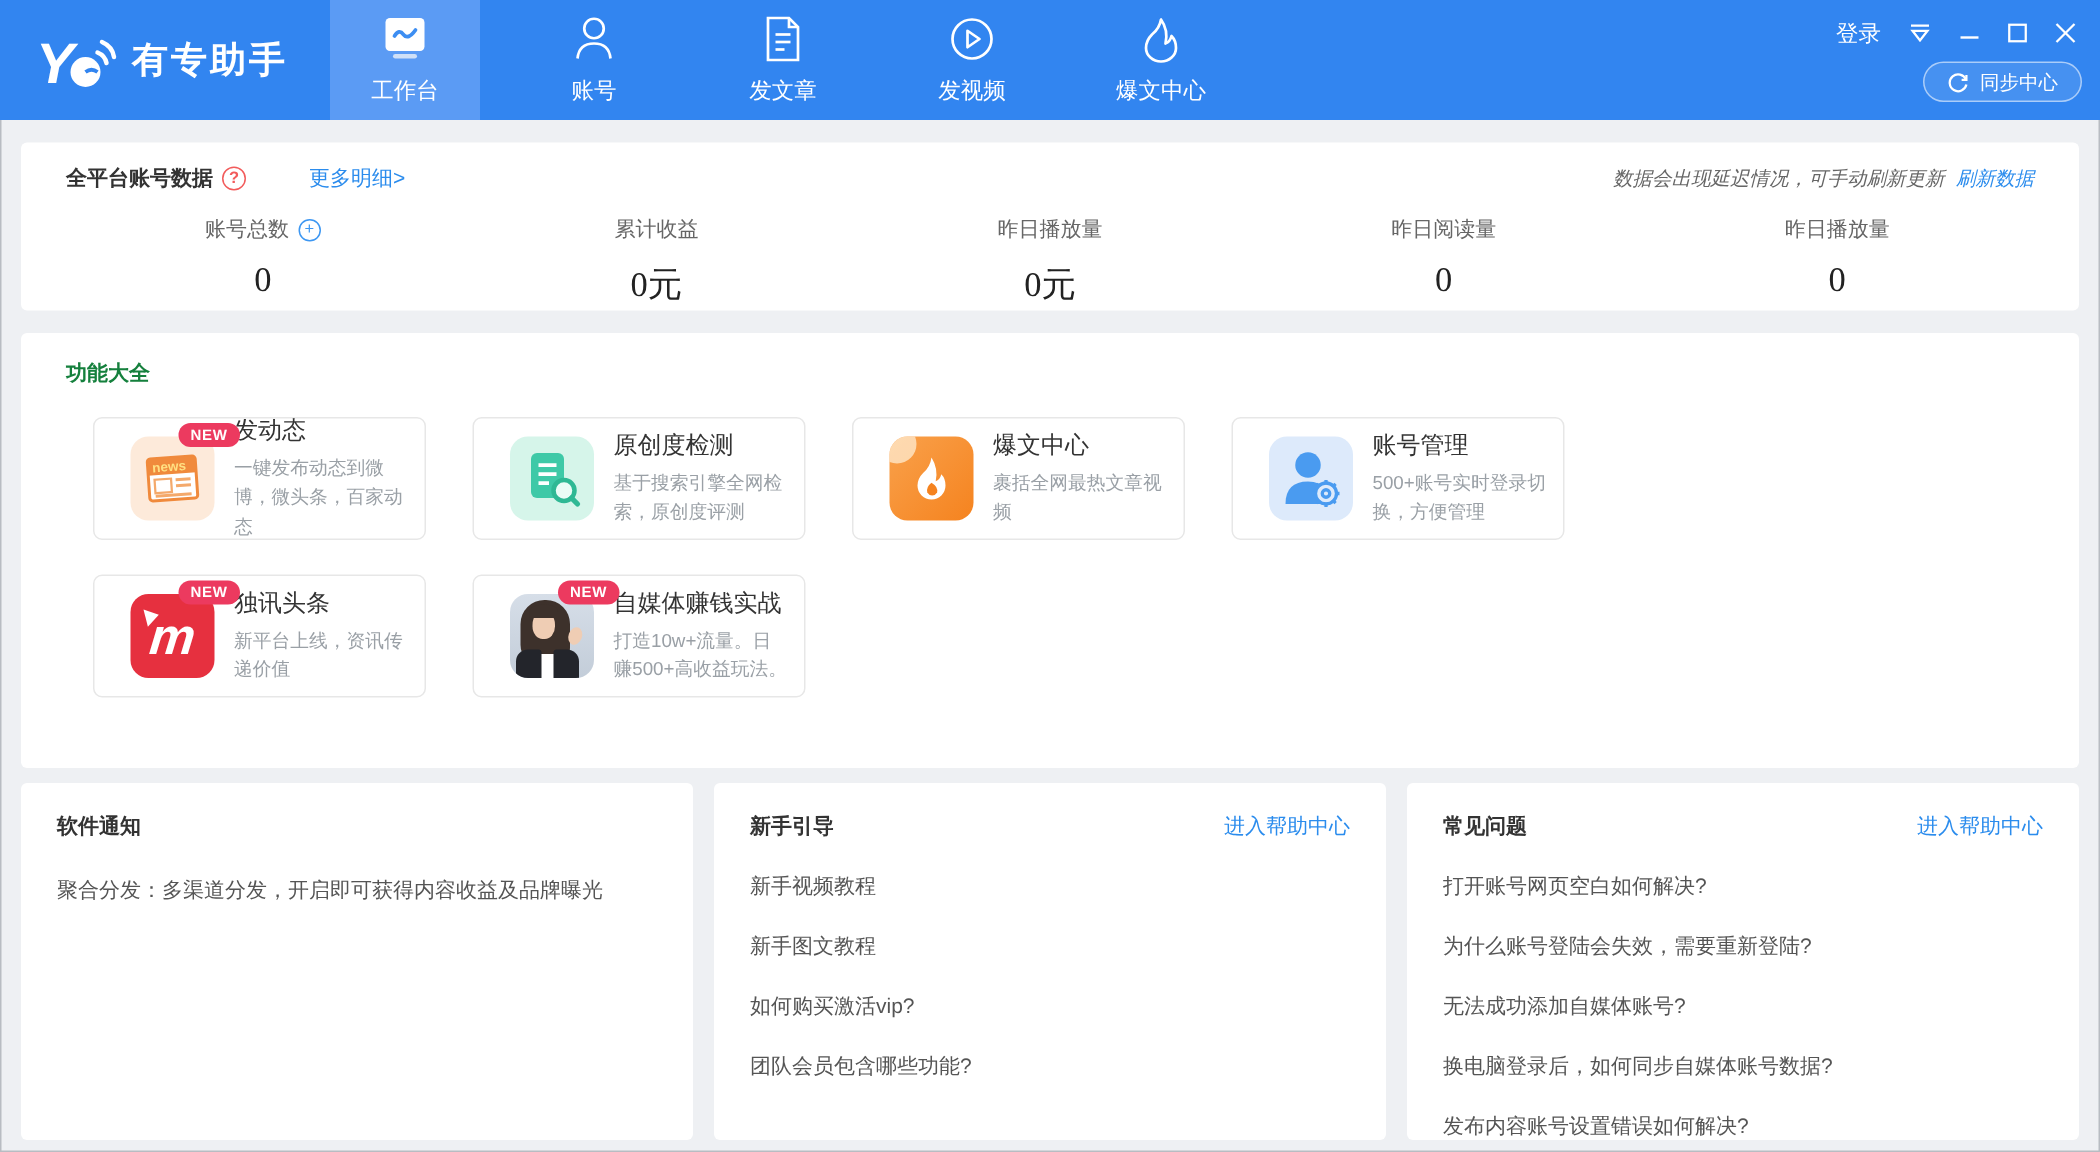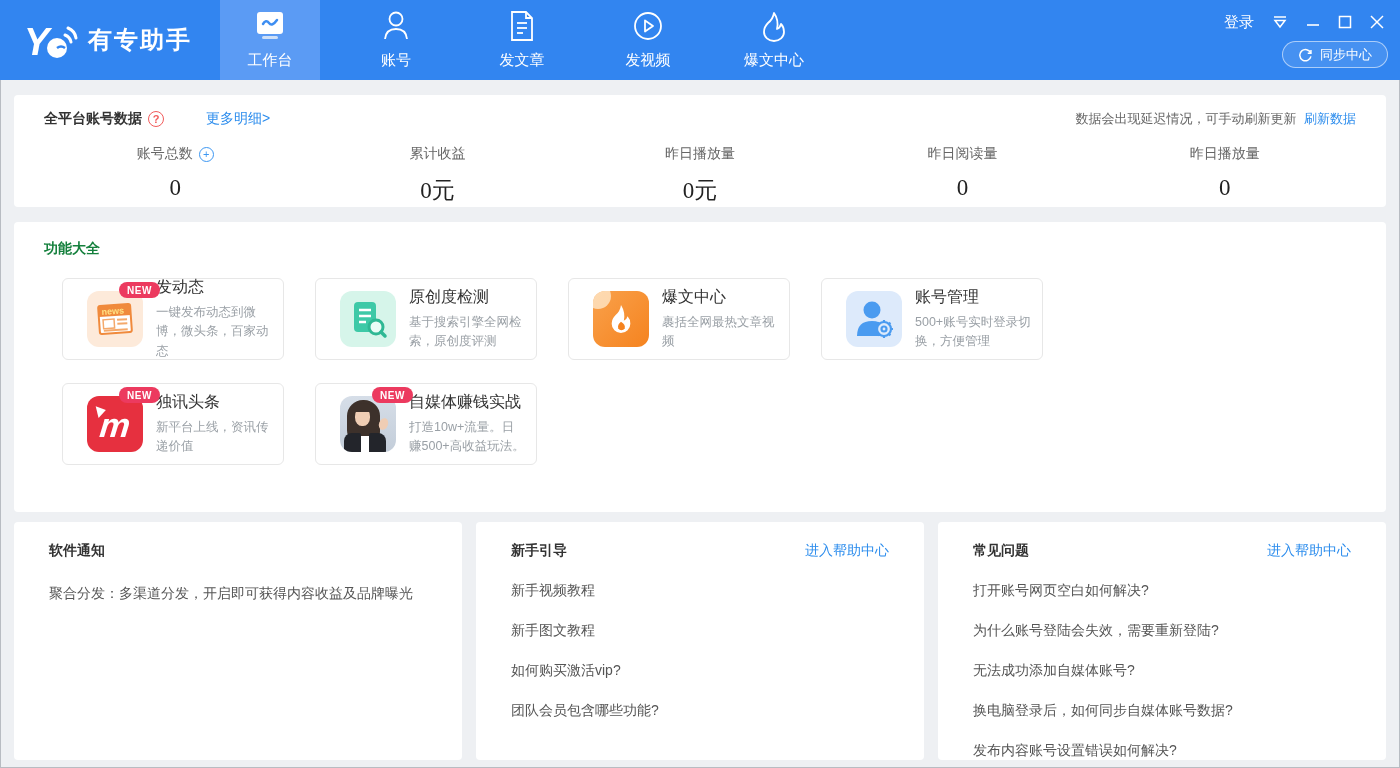--- a/index.html
+++ b/index.html
@@ -37,21 +37,21 @@
   .card { background:#fff; border-radius:4px; }
   .stats-card { margin:15px 14px 0 14px; height:112px; padding:15px 30px; }
   .stats-head { display:flex; align-items:center; }
   .stats-title { font-size:14px; font-weight:bold; color:#333; }
   .q-icon {
     width:16px; height:16px; border:1px solid #f25b5b; border-radius:50%;
     color:#f25b5b; font-size:11px; font-weight:bold; display:inline-flex;
     align-items:center; justify-content:center; margin-left:6px;
   }
   .more-link { color:#2b8ced; font-size:14px; margin-left:42px; cursor:pointer; }
-  .refresh-area { margin-left:auto; font-size:13px; color:#666; }
+  .refresh-area { margin-left:auto; font-size:13px; color:#666;font-style:italic; }
   .refresh-link { color:#2b8ced; cursor:pointer; margin-left:4px; }
   .stats-row { display:flex; margin-top:16px; }
   .stat-col { flex:1; text-align:center; }
   .stat-label { font-size:14px; color:#666; display:inline-flex; align-items:center; gap:6px; }
   .add-icon {
     width:15px; height:15px; border:1px solid #3d97f2; border-radius:50%;
     color:#3d97f2; font-size:11px; display:inline-flex; align-items:center; justify-content:center;
   }
   .stat-value { font-family:"Liberation Serif","DejaVu Serif",serif; font-size:23px; color:#222; margin-top:12px; }
   
@@ -82,21 +82,21 @@
   .icon-photo { background:linear-gradient(180deg,#d6dee8 0%,#c3cdd9 100%); }
   .p-hair { position:absolute; left:7px; top:4px; width:33px; height:44px; background:#3d312b; border-radius:16px 16px 12px 14px; }
   .p-face { position:absolute; left:15px; top:11px; width:15px; height:19px; background:#efcdb4; border-radius:50% 50% 45% 45%; }
   .p-bang { position:absolute; left:13px; top:7px; width:19px; height:9px; background:#3d312b; border-radius:50% 50% 0 0; }
   .p-shirt { position:absolute; left:18px; bottom:0; width:12px; height:16px; background:#fff; }
   .p-coatL { position:absolute; left:4px; bottom:0; width:17px; height:19px; background:#23252b; border-radius:8px 2px 0 0; }
   .p-coatR { position:absolute; right:10px; bottom:0; width:17px; height:19px; background:#23252b; border-radius:2px 8px 0 0; }
   .p-hand { position:absolute; right:8px; top:22px; width:9px; height:12px; background:#efcdb4; border-radius:50%; transform:rotate(20deg); }
   
   .bottom-row { display:flex; gap:14px; margin:10px 14px 0 14px; }
-  .bottom-card { flex:1; height:238px; padding:20px 35px; }
+  .bottom-card { flex:1; height:238px; padding:20px 24px; }
   .bottom-head { display:flex; align-items:center; justify-content:space-between; }
   .bottom-title { font-size:14px; font-weight:bold; color:#333; }
   .help-link { font-size:14px; color:#2b8ced; cursor:pointer; }
   .notice-text { font-size:14px; color:#555; margin-top:25px; }
   .qa-list { list-style:none; }
   .qa-list li { font-size:14px; color:#555; margin-top:22px; cursor:pointer; }
 </style>
 </head>
 <body>
 

